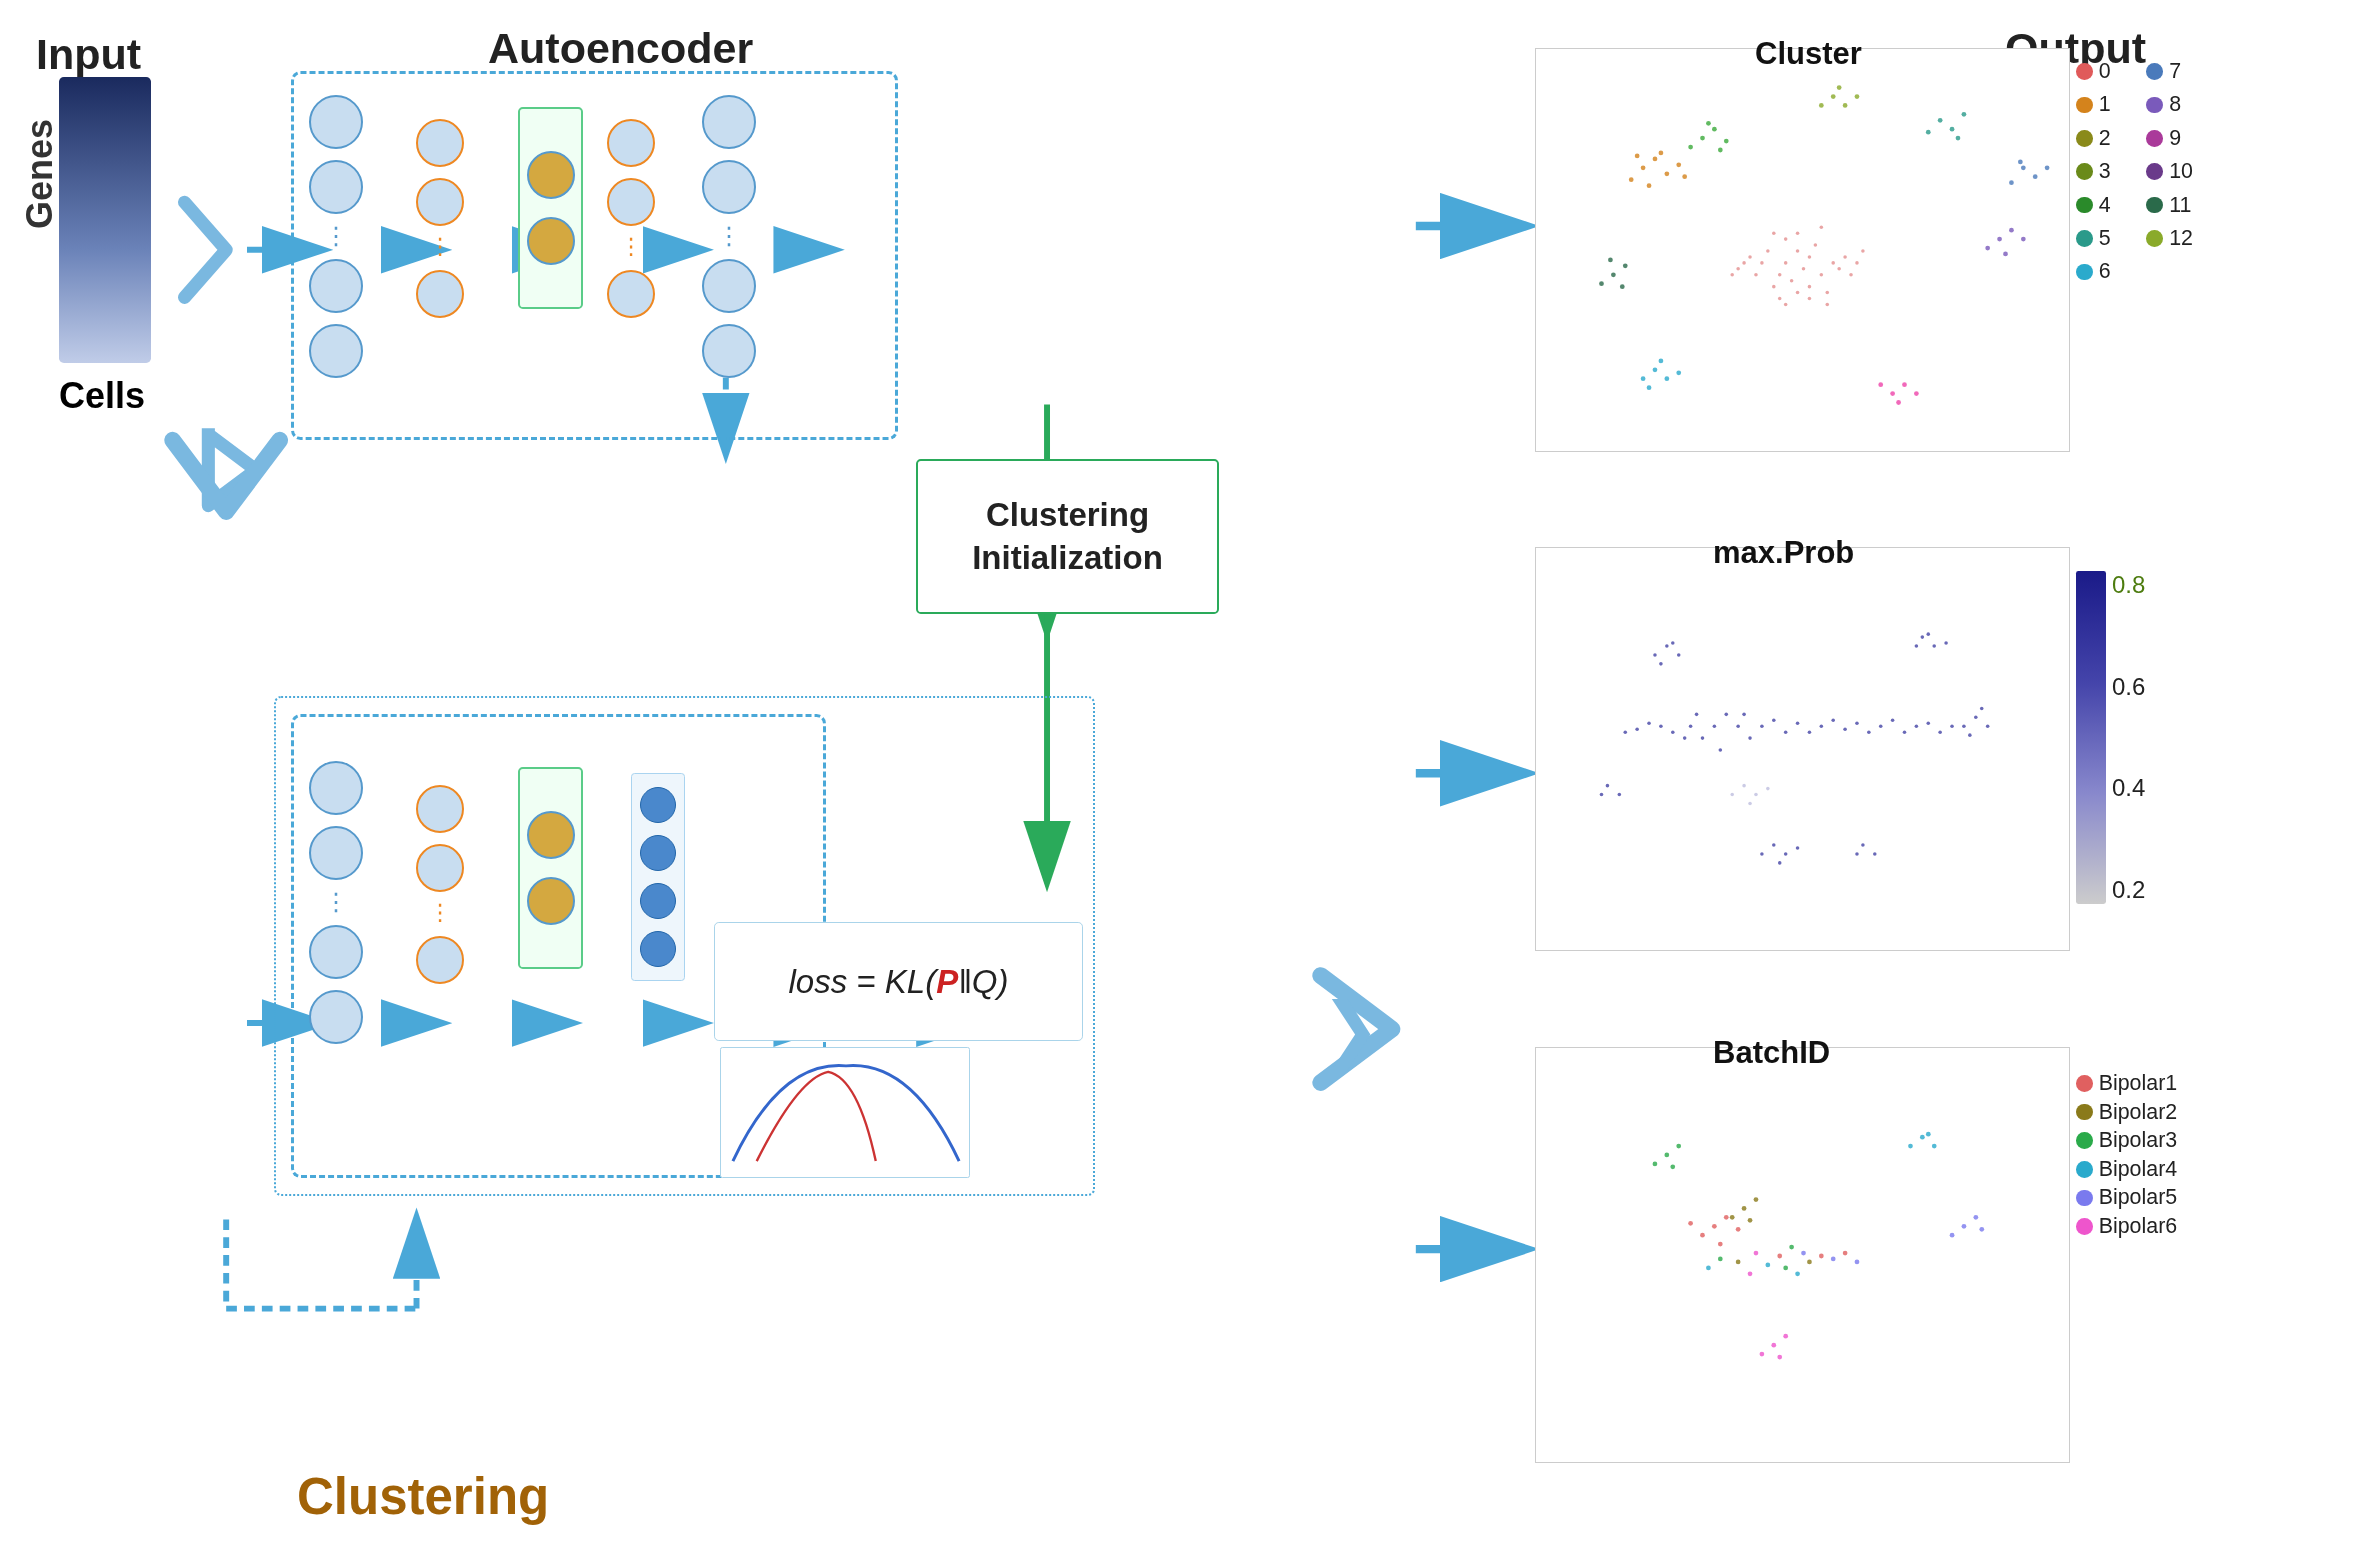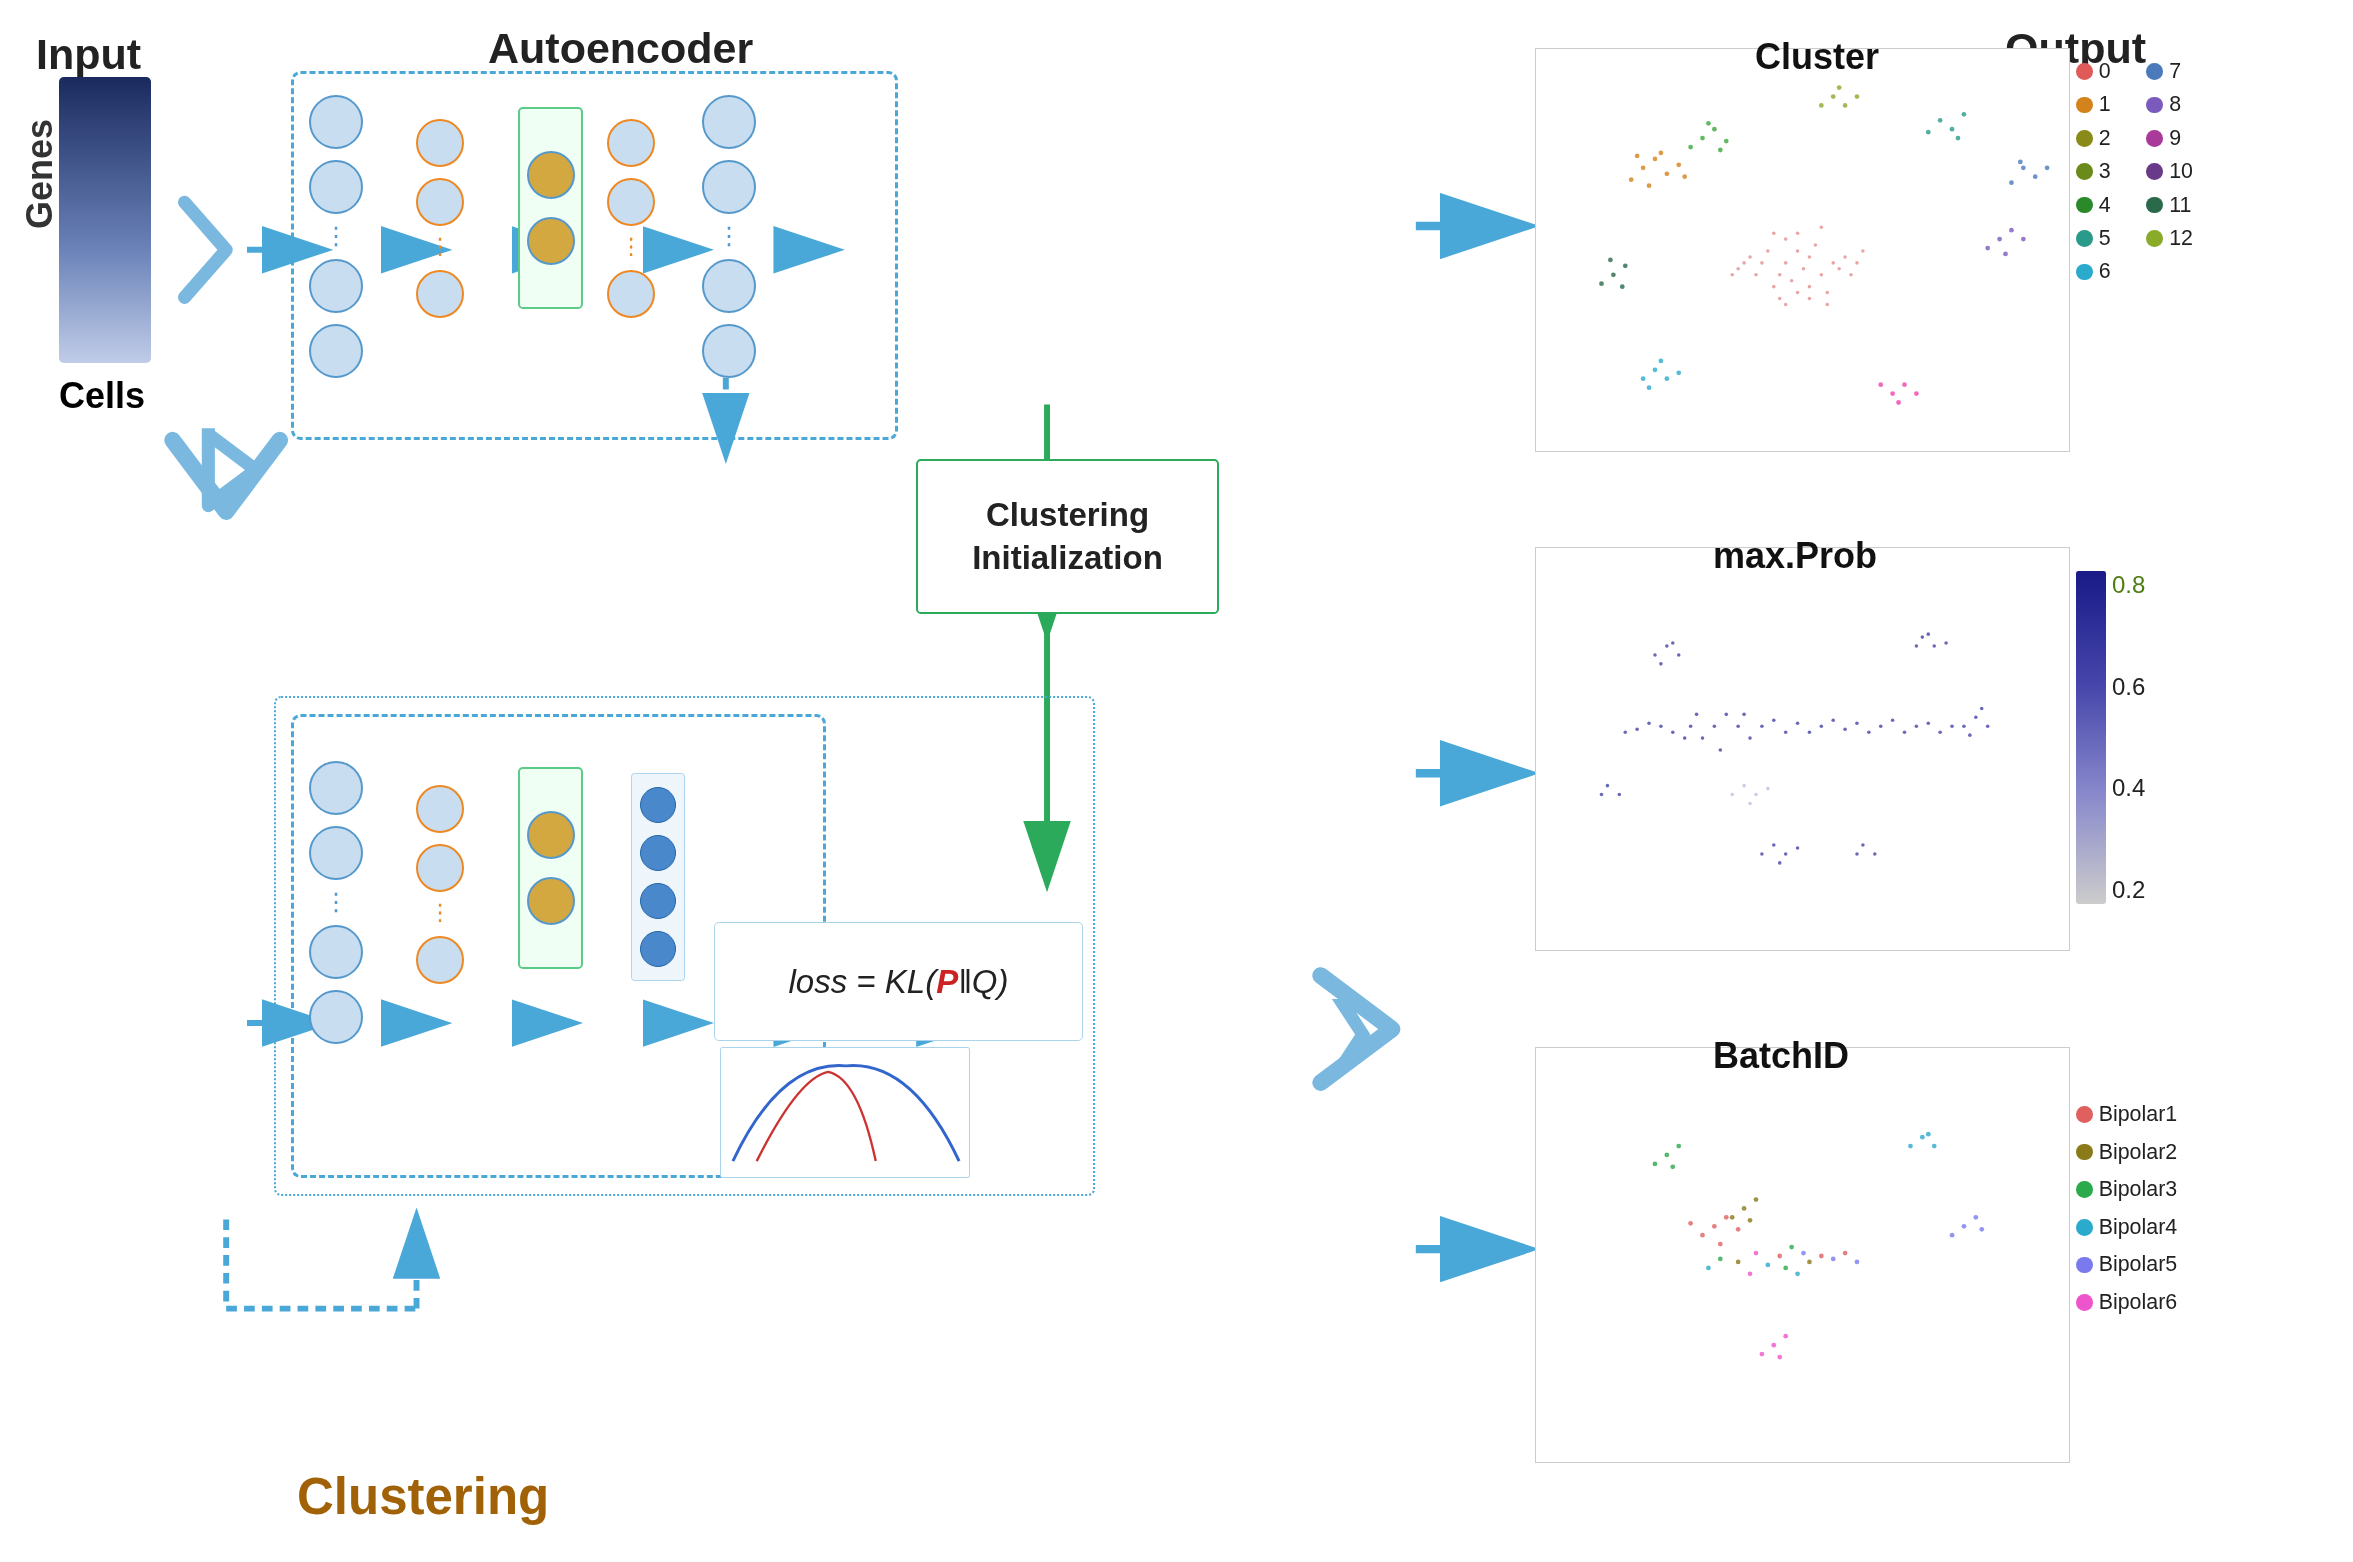--- a/index.html
+++ b/index.html
@@ -45,21 +45,21 @@
     
     .plot-box {
       position: absolute;
       border: 1.2px solid #ccc;
       background: #fff;
       overflow: hidden;
     }
 
     .plot-title {
       position: absolute;
-      font-size: 36px;
+      font-size: 31px;
       font-weight: 700;
       color: #111;
     }
 
     
     .legend-item {
       display: flex;
       align-items: center;
       gap: 6px;
       font-size: 21.4px;
@@ -593,21 +593,21 @@
         <circle cx="360" cy="380" r="4" fill="#ee55cc"></circle>
           <circle cx="340" cy="360" r="4" fill="#8a7a1a"></circle>
         <circle cx="520" cy="345" r="4" fill="#e06060"></circle>
           <circle cx="310" cy="355" r="4" fill="#2aaa4a"></circle>
         <circle cx="290" cy="370" r="4" fill="#2aaacc"></circle>
           <circle cx="540" cy="360" r="4" fill="#7a7aee"></circle>
       </g>
     </svg>
   </div>
 
-  <div style="position:absolute; left:2076px; top:1071px; display:flex; flex-direction:column; gap:9px;margin-top:31px;">
+  <div style="position:absolute; left:2076px; top:1071px; display:flex; flex-direction:column; gap:0;">
     <div class="legend-item">
         <div class="legend-dot" style="background:#e06060;"></div>
         <span>Bipolar1</span>
       </div>
     <div class="legend-item">
         <div class="legend-dot" style="background:#8a7a1a;"></div>
         <span>Bipolar2</span>
       </div>
     <div class="legend-item">
         <div class="legend-dot" style="background:#2aaa4a;"></div>

